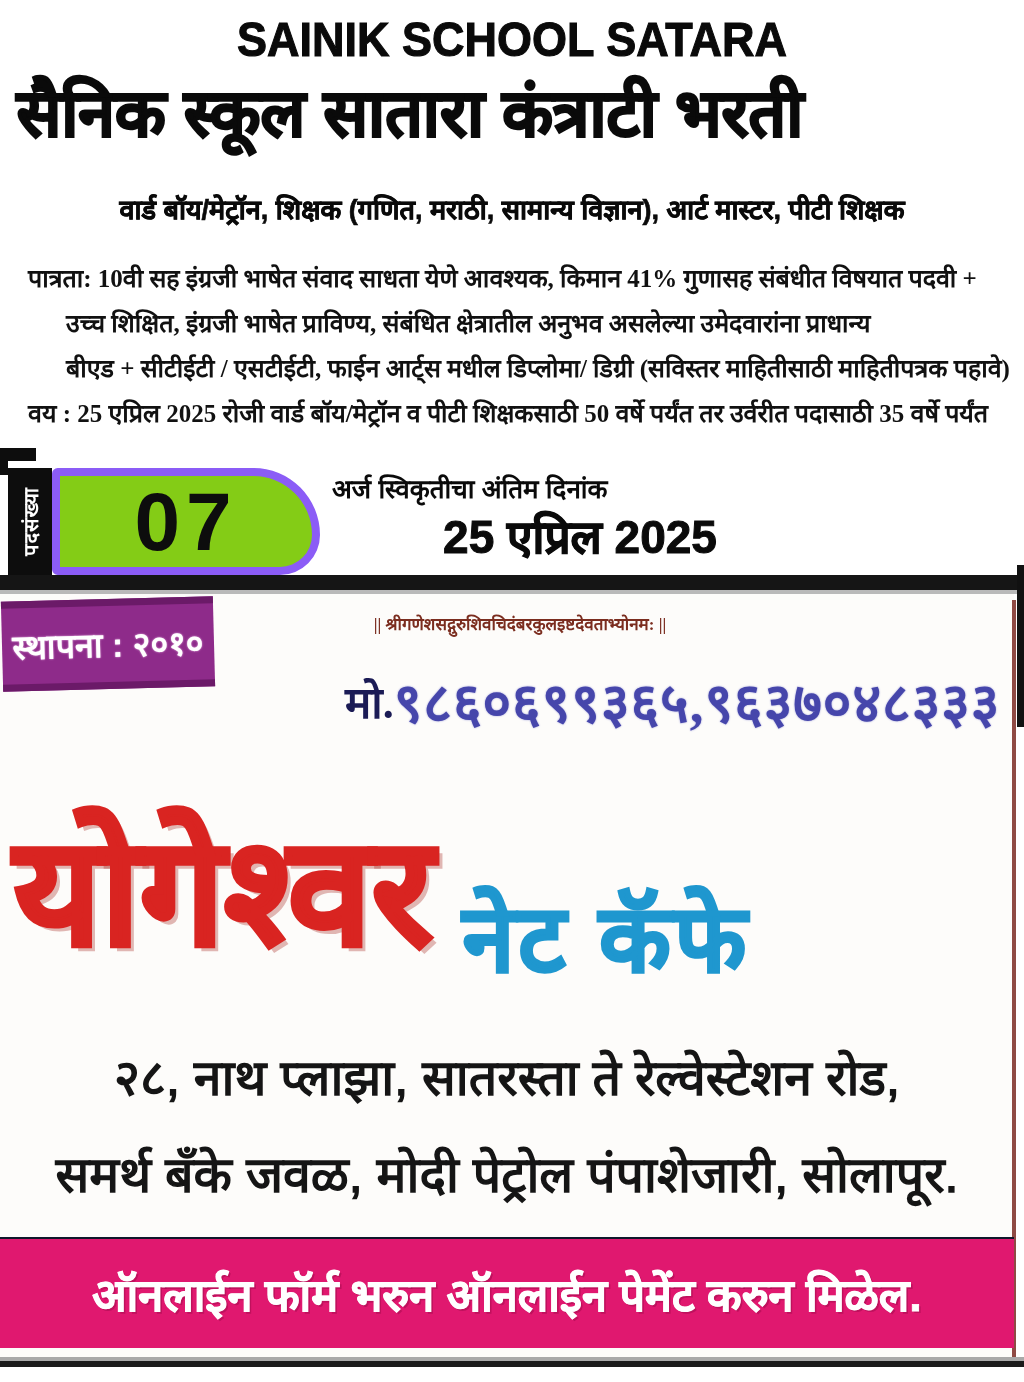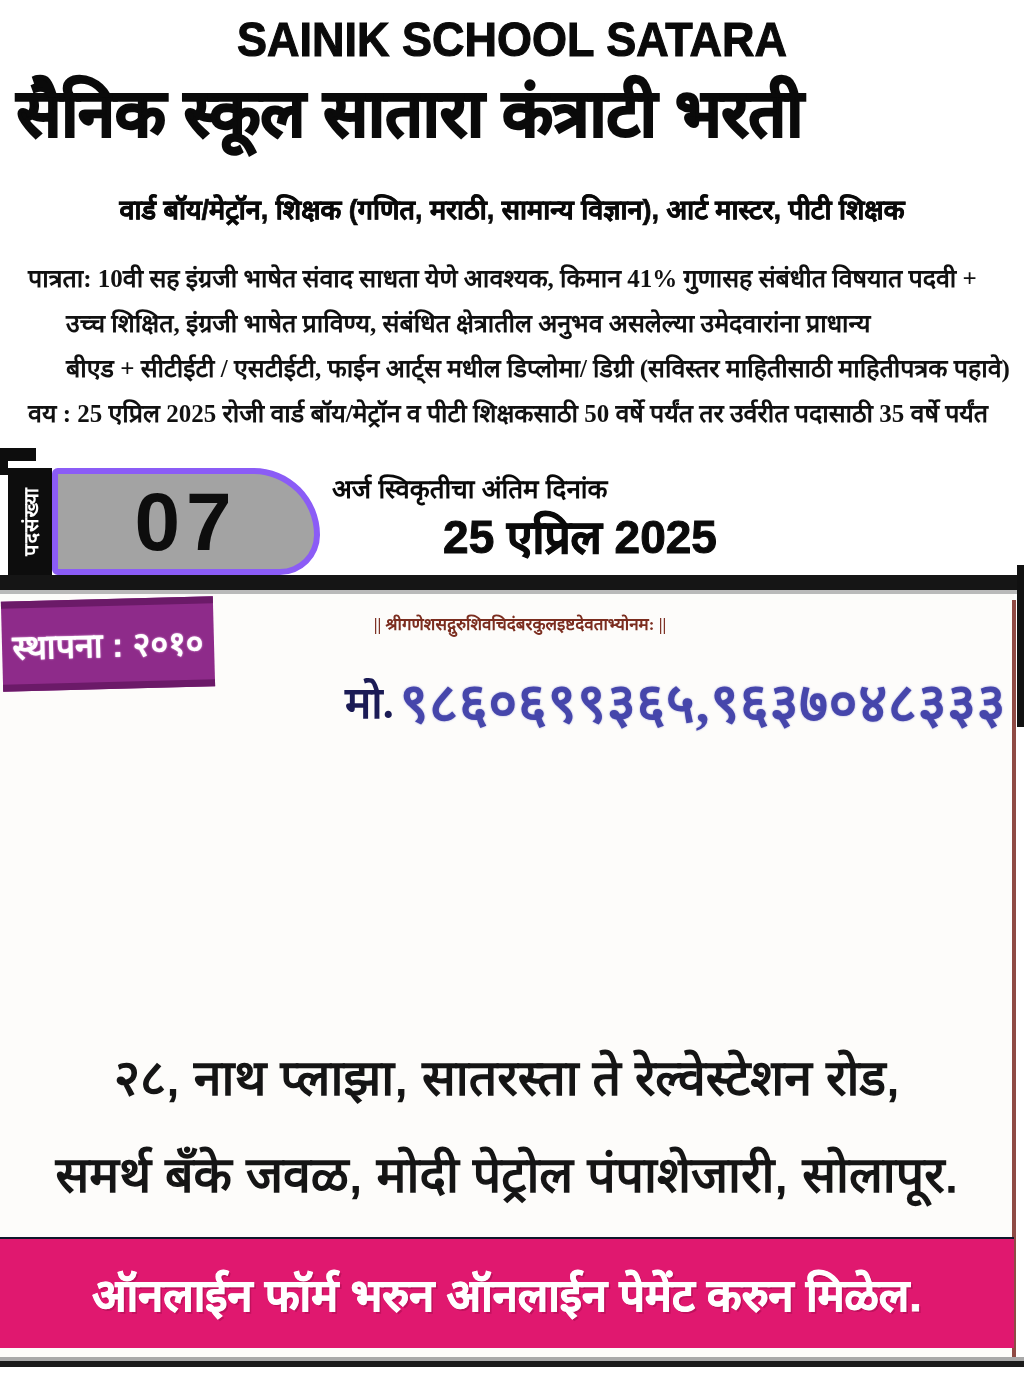--- a/index.html
+++ b/index.html
@@ -48,21 +48,21 @@
     position:absolute;left:8px;top:468px;width:44px;height:107px;
     background:#0d0d0d;display:flex;align-items:center;justify-content:center;
   }
   .post-label-box span{
     color:#fff;font-size:20px;font-weight:700;
     writing-mode:vertical-rl;transform:rotate(180deg);
     letter-spacing:1px;white-space:nowrap;
   }
   .post-count-box{
     position:absolute;left:52px;top:468px;width:268px;height:107px;
-    background:#a3a3a3;border:6px solid #8b5cf6;
+    background:#84cc16;border:8px solid #8b5cf6;
     border-radius:6px 70px 42px 6px;
     box-sizing:border-box;
     display:flex;align-items:center;justify-content:center;
   }
   .post-count-box span{
     font-size:82px;font-weight:900;letter-spacing:6px;color:#0d0d0d;
     line-height:1;
   }
   .deadline-label{
     position:absolute;left:332px;top:470px;width:480px;
@@ -100,21 +100,21 @@
     position:absolute;left:345px;top:668px;width:670px;
     display:flex;align-items:flex-end;white-space:nowrap;
   }
   .phone-label{
     font-size:44px;font-weight:800;color:#1b1b55;
     font-family:"Liberation Serif", serif;line-height:1.6;
   }
   .phone-numbers{
     font-size:55px;font-weight:700;color:#4646ab;
     font-family:"Liberation Serif", serif;line-height:1.3;
-    margin-left:6px;letter-spacing:1px;
+    margin-left:0;letter-spacing:1px;
     text-shadow:0 0 2px #9a9ad6;
   }
   .brand-row{
     position:absolute;left:14px;top:742px;width:1000px;height:300px;
     display:flex;align-items:center;white-space:nowrap;
   }
   .brand-name{
     font-size:150px;font-weight:900;color:#d92421;
     -webkit-text-stroke:4px #d92421;
     text-shadow:5px 5px 0 rgba(160,20,14,0.30);
@@ -187,20 +187,24 @@
     <span>स्थापना : २०१०</span>
   </div>
 
   <div class="invocation">|| श्रीगणेशसद्गुरुशिवचिदंबरकुलइष्टदेवताभ्योनम: ||</div>
 
   <div class="phone-row">
     <span class="phone-label">मो.</span>
     <span class="phone-numbers">९८६०६९९३६५,९६३७०४८३३३</span>
   </div>
 
+  <div class="brand-row">
+    <span class="brand-name">योगेश्वर</span>
+    <span class="brand-type">नेट कॅफे</span>
+  </div>
 
   <div class="address">
     <div class="addr-line">२८, नाथ प्लाझा, सातरस्ता ते रेल्वेस्टेशन रोड,</div>
     <div class="addr-line">समर्थ बँके जवळ, मोदी पेट्रोल पंपाशेजारी, सोलापूर.</div>
   </div>
 
   <div class="footer-banner">
     <span>ऑनलाईन फॉर्म भरुन ऑनलाईन पेमेंट करुन मिळेल.</span>
   </div>
 

